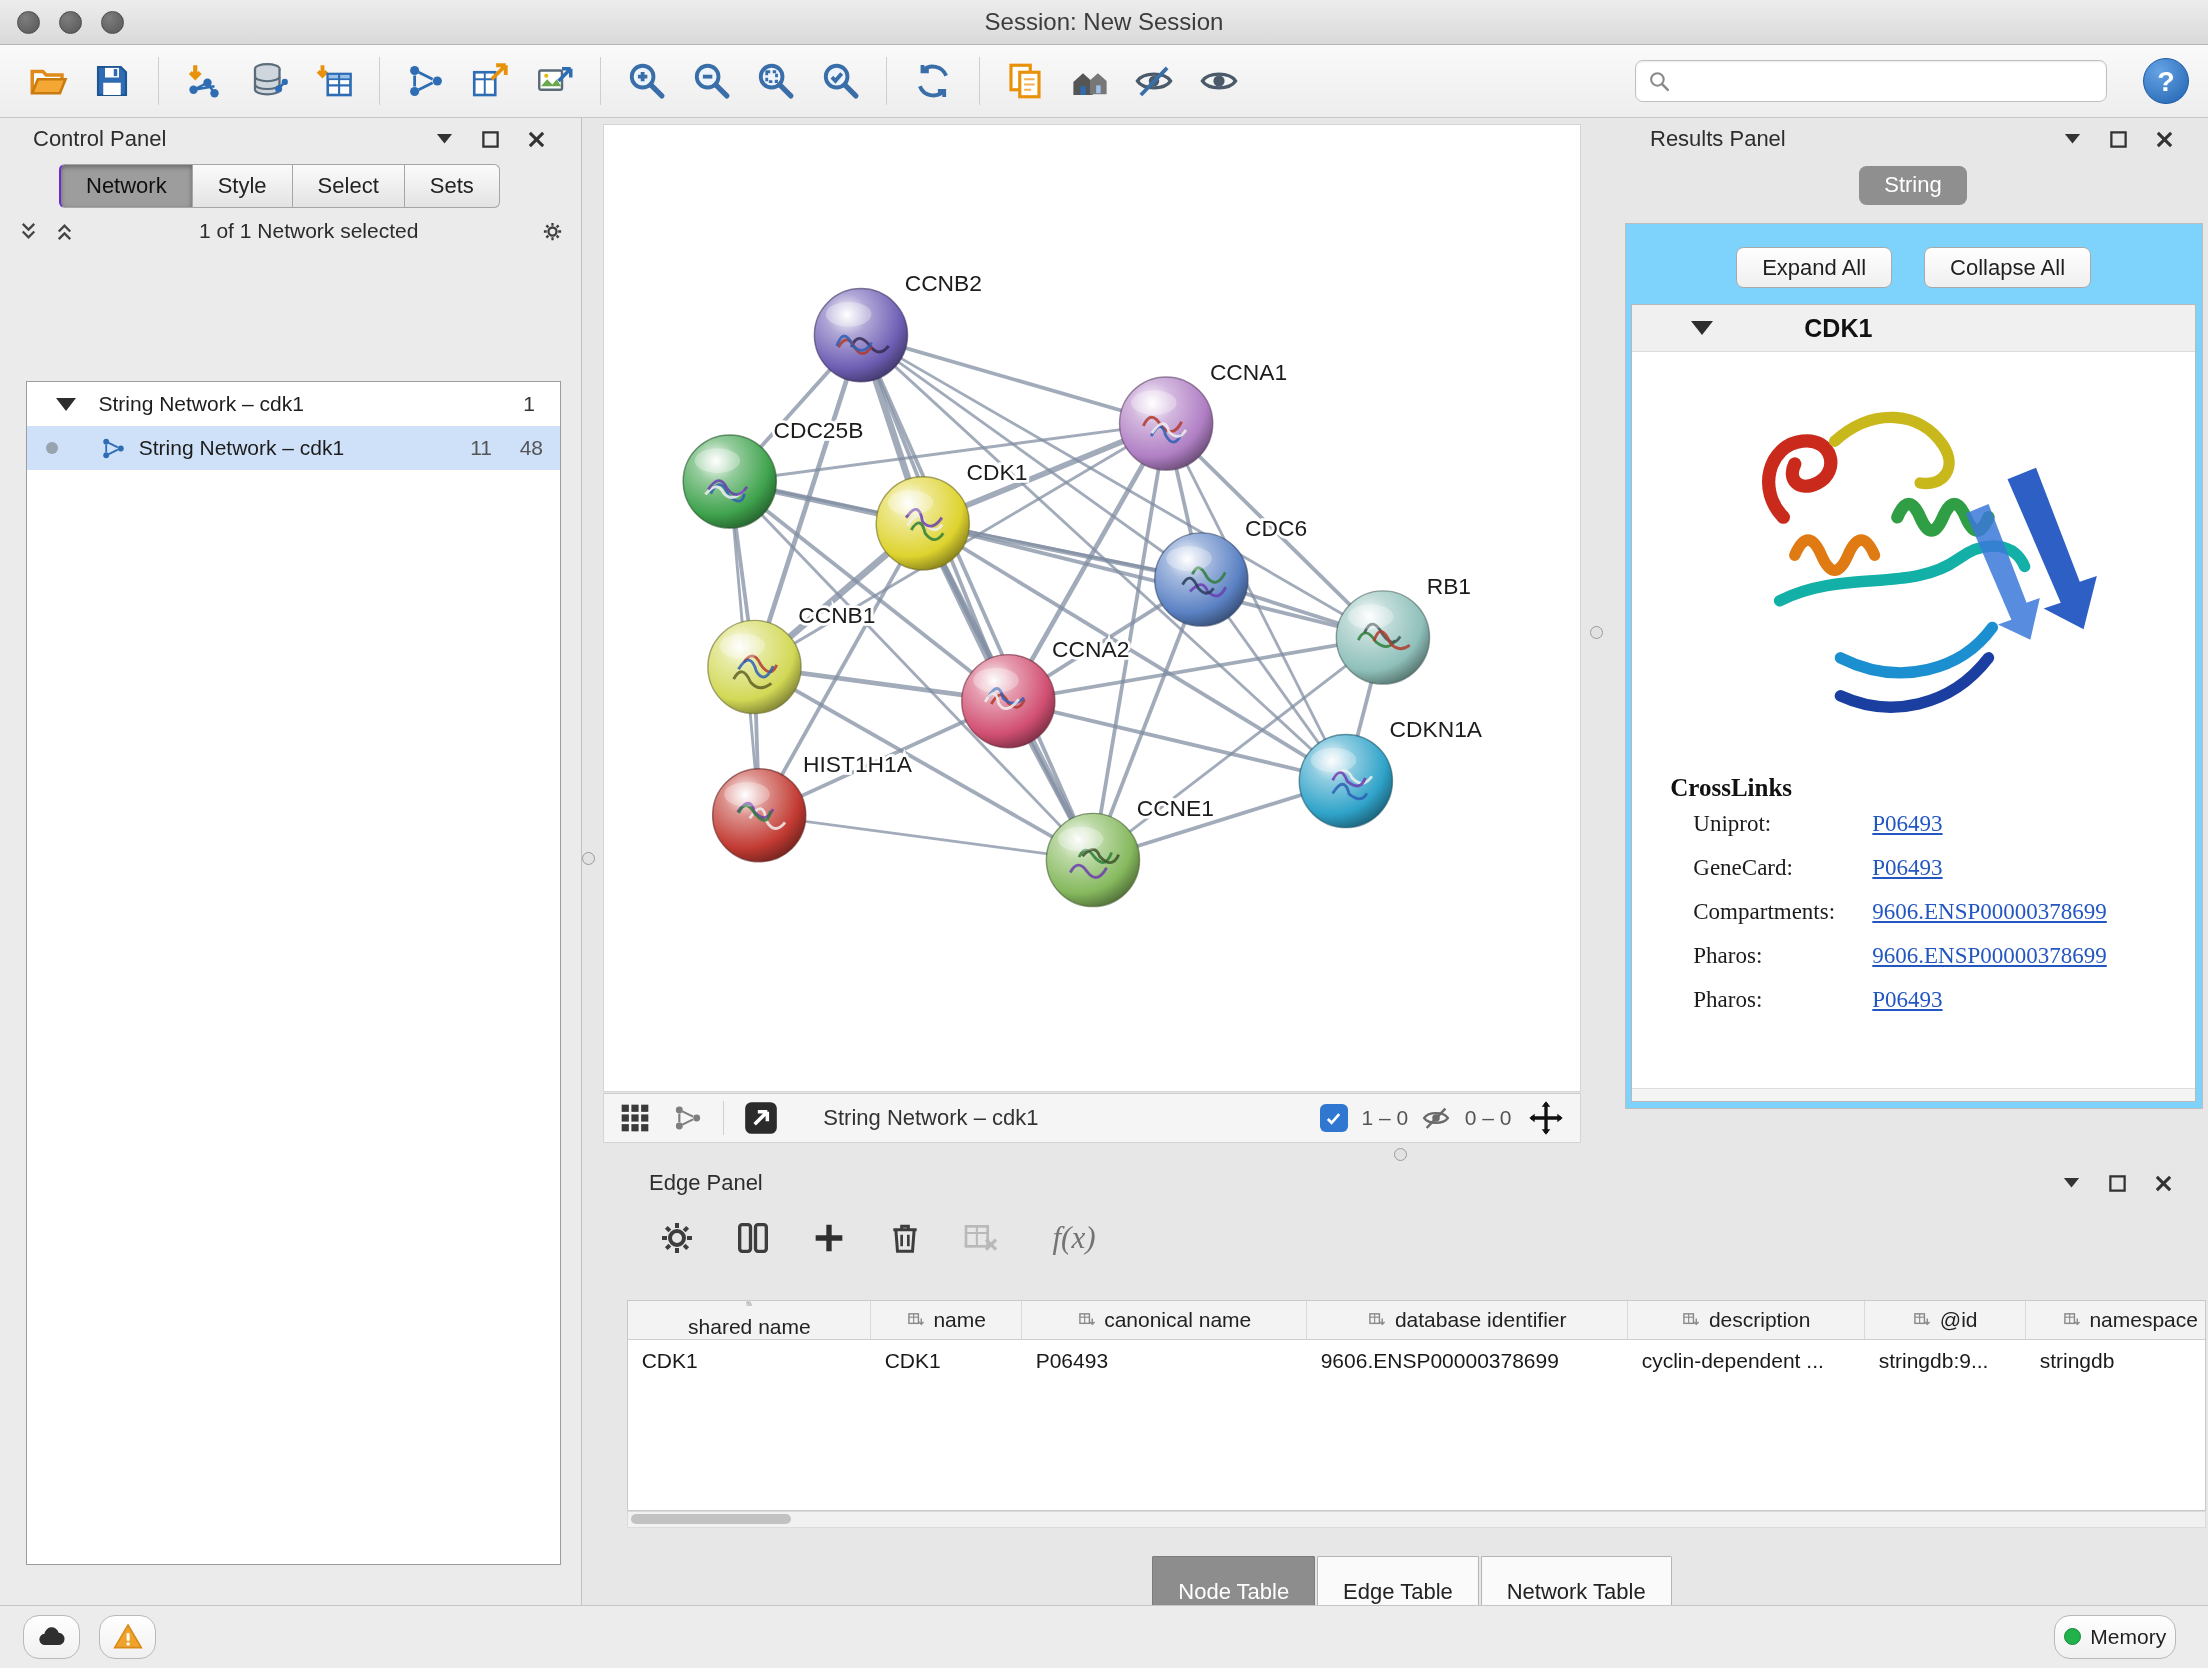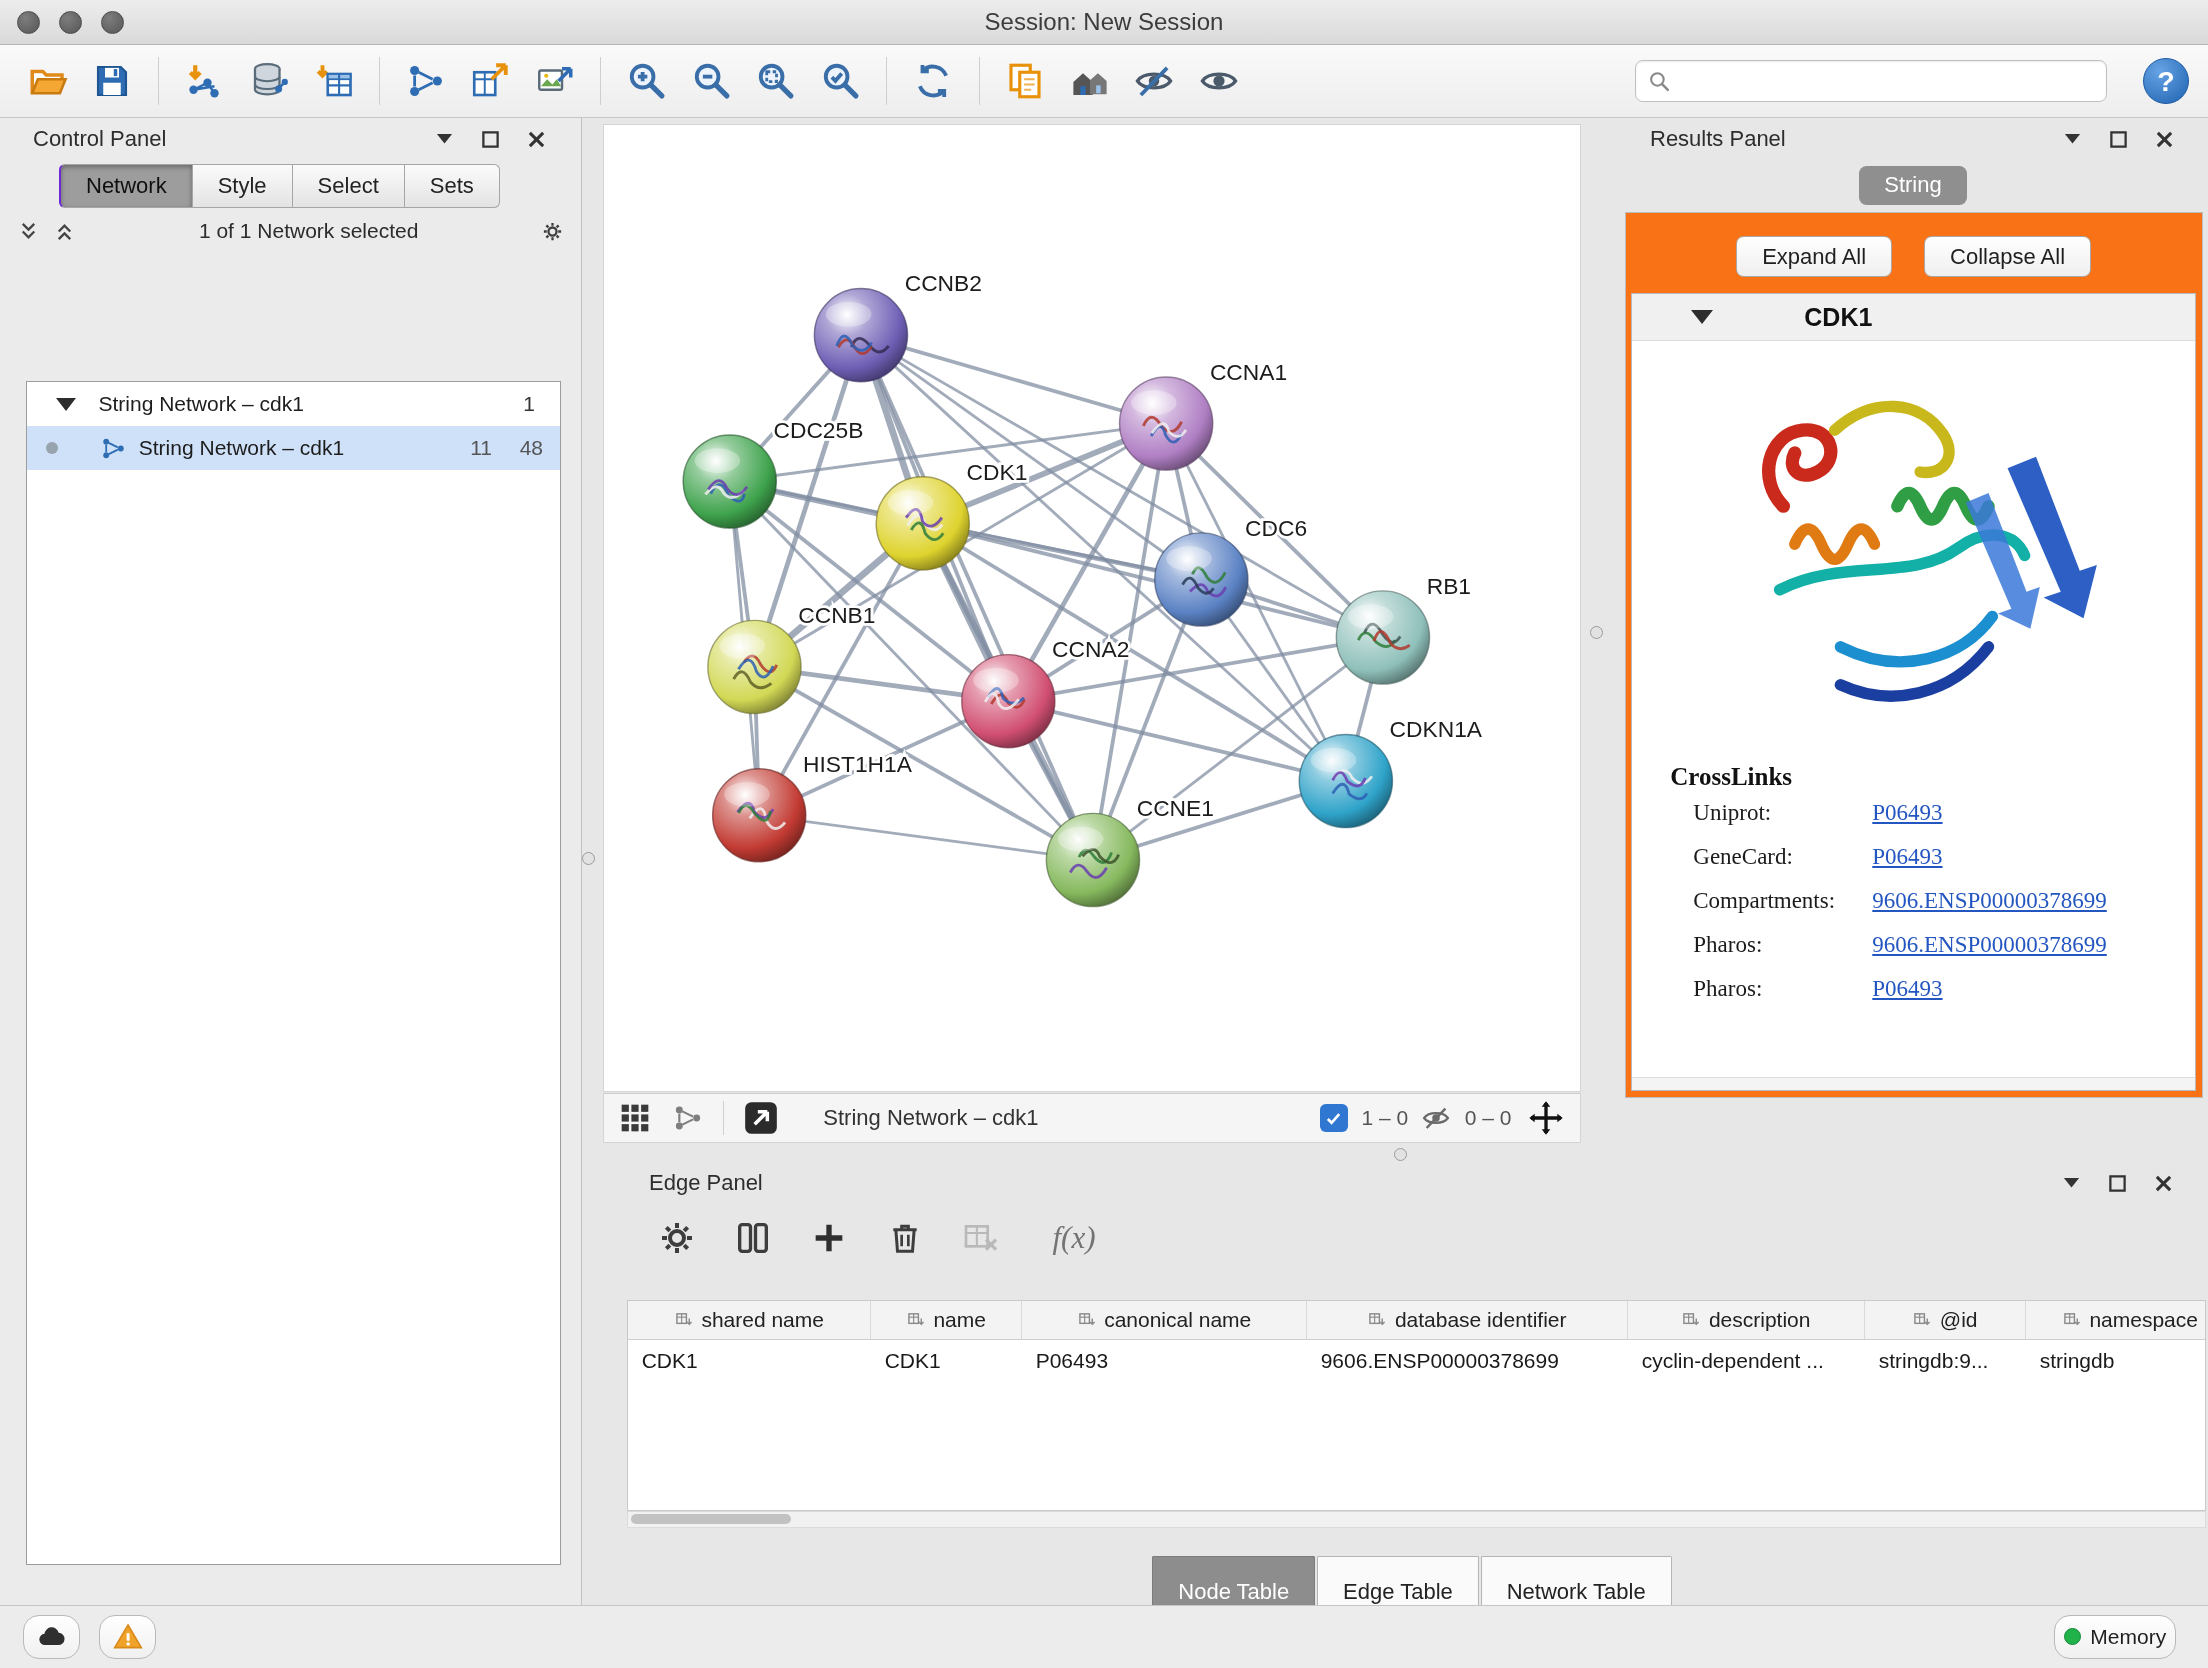--- a/index.html
+++ b/index.html
@@ -89,22 +89,22 @@
   .checkbox{width:28.5px;height:28.5px;border-radius:5.7px;background:#2f77d1;display:flex;
     align-items:center;justify-content:center;}
   .vsep{width:1px;height:34px;background:#d0d0d0;}
   
   .split-dot{position:absolute;width:13.3px;height:13.3px;border-radius:50%;
     background:#e2e2e2;border:1px solid #9b9b9b;box-sizing:border-box;}
   
   #results-panel{position:absolute;left:1617px;top:118px;width:592px;height:995px;}
   .rp-tabwrap{display:flex;justify-content:center;margin-top:5.7px;}
   .rp-tab{background:#8f8f8f;color:#fff;font-size:22px;padding:6.7px 25px;border-radius:7.6px;}
-  .rp-box{position:absolute;left:7.6px;top:94px;width:578px;height:886px;
-    background:#f97316;border:1px solid #bdbdbd;box-sizing:border-box;}
+  .rp-box{position:absolute;left:7.6px;top:105px;width:578px;height:886px;
+    background:#7dd3fc;border:1px solid #bdbdbd;box-sizing:border-box;}
   .rp-buttons{display:flex;justify-content:center;gap:32px;margin-top:23px;}
   .rp-btn{background:linear-gradient(#ffffff,#efefef);border:1px solid #a9a9a9;border-radius:7.6px;
     font-size:22px;color:#1f1f1f;padding:6.7px 25px;font-family:"Liberation Sans",sans-serif;}
   .rp-card{position:absolute;left:5.7px;right:5.7px;top:80px;bottom:5.7px;background:#fff;
     border:1px solid #b9b9b9;box-sizing:border-box;overflow:hidden;}
   .rp-entry-header{height:46px;background:#f0f0f0;border-bottom:1px solid #dcdcdc;
     display:flex;align-items:center;}
   .rp-entry-tri{width:0;height:0;border-left:11.4px solid transparent;border-right:11.4px solid transparent;
     border-top:14.3px solid #2d2d2d;margin-left:59px;}
   .rp-gene{font-size:25px;font-weight:bold;color:#111;margin-left:91px;}
@@ -823,21 +823,21 @@
       <svg viewBox="0 0 24 24">
         <rect x="3" y="5" width="13" height="12" fill="none" stroke="#b9b9b9" stroke-width="1.6"></rect>
         <path d="M3 9h13M9.5 5v12" stroke="#b9b9b9" stroke-width="1.2"></path>
         <path d="M15 13l6 6M21 13l-6 6" stroke="#b9b9b9" stroke-width="2"></path>
       </svg>
     </button>
     <button class="pbtn fx" style="width:76px;height:42px">f(x)</button>
   </div>
   <div class="tp-table">
     <div class="tp-headrow" id="tp-headrow">
-        <div class="tp-hcell" style="width: 243px;">
+        <div class="tp-hcell" style="width: 243px; flex-direction: column;">
           <svg width="19" height="19" viewBox="0 0 20 20">
             <rect x="2" y="3" width="10" height="10" fill="none" stroke="#8a8a8a" stroke-width="1.5"></rect>
             <line x1="2" y1="6.5" x2="12" y2="6.5" stroke="#8a8a8a" stroke-width="1.2"></line>
             <line x1="7" y1="3" x2="7" y2="13" stroke="#8a8a8a" stroke-width="1.2"></line>
             <path d="M15 8v6m-2.5-2.5L15 14l2.5-2.5" stroke="#8a8a8a" fill="none" stroke-width="1.5"></path>
           </svg>
           <span>shared name</span>
         </div>
         <div class="tp-hcell" style="width: 151px;">
           <svg width="19" height="19" viewBox="0 0 20 20">

